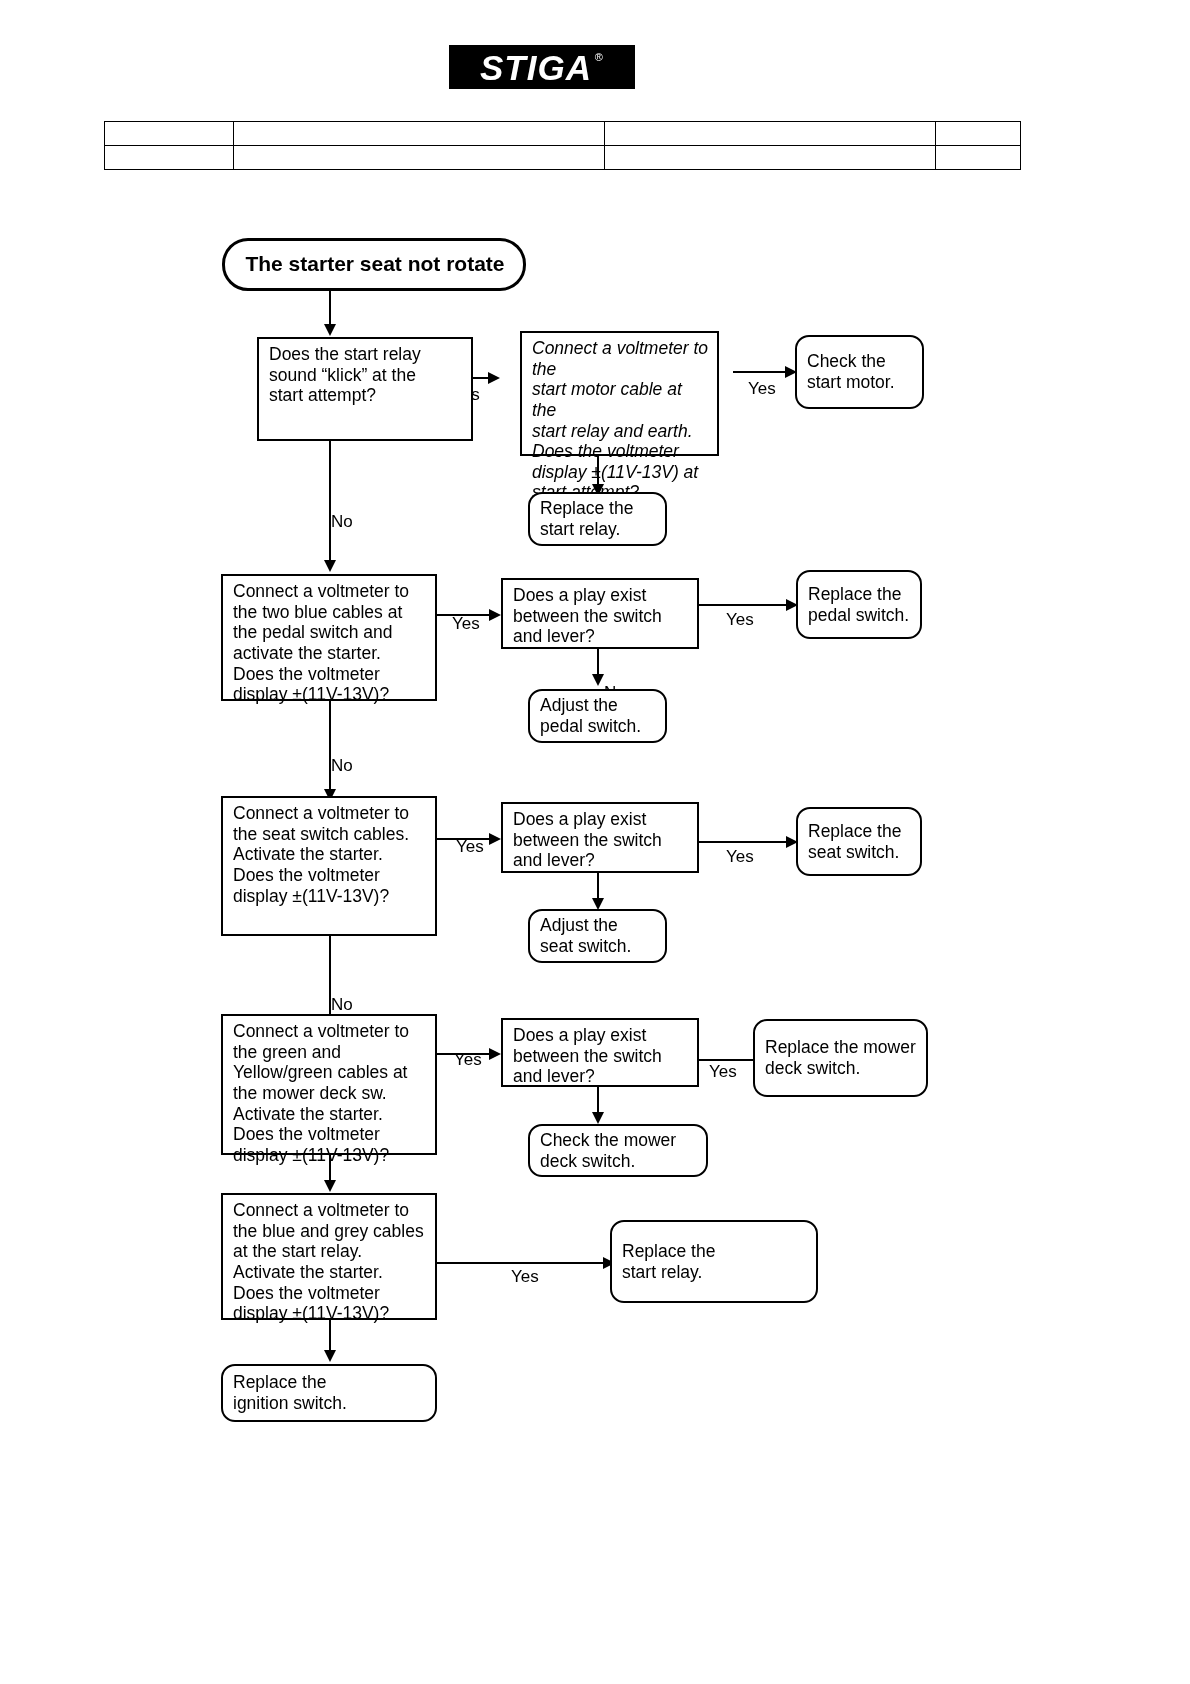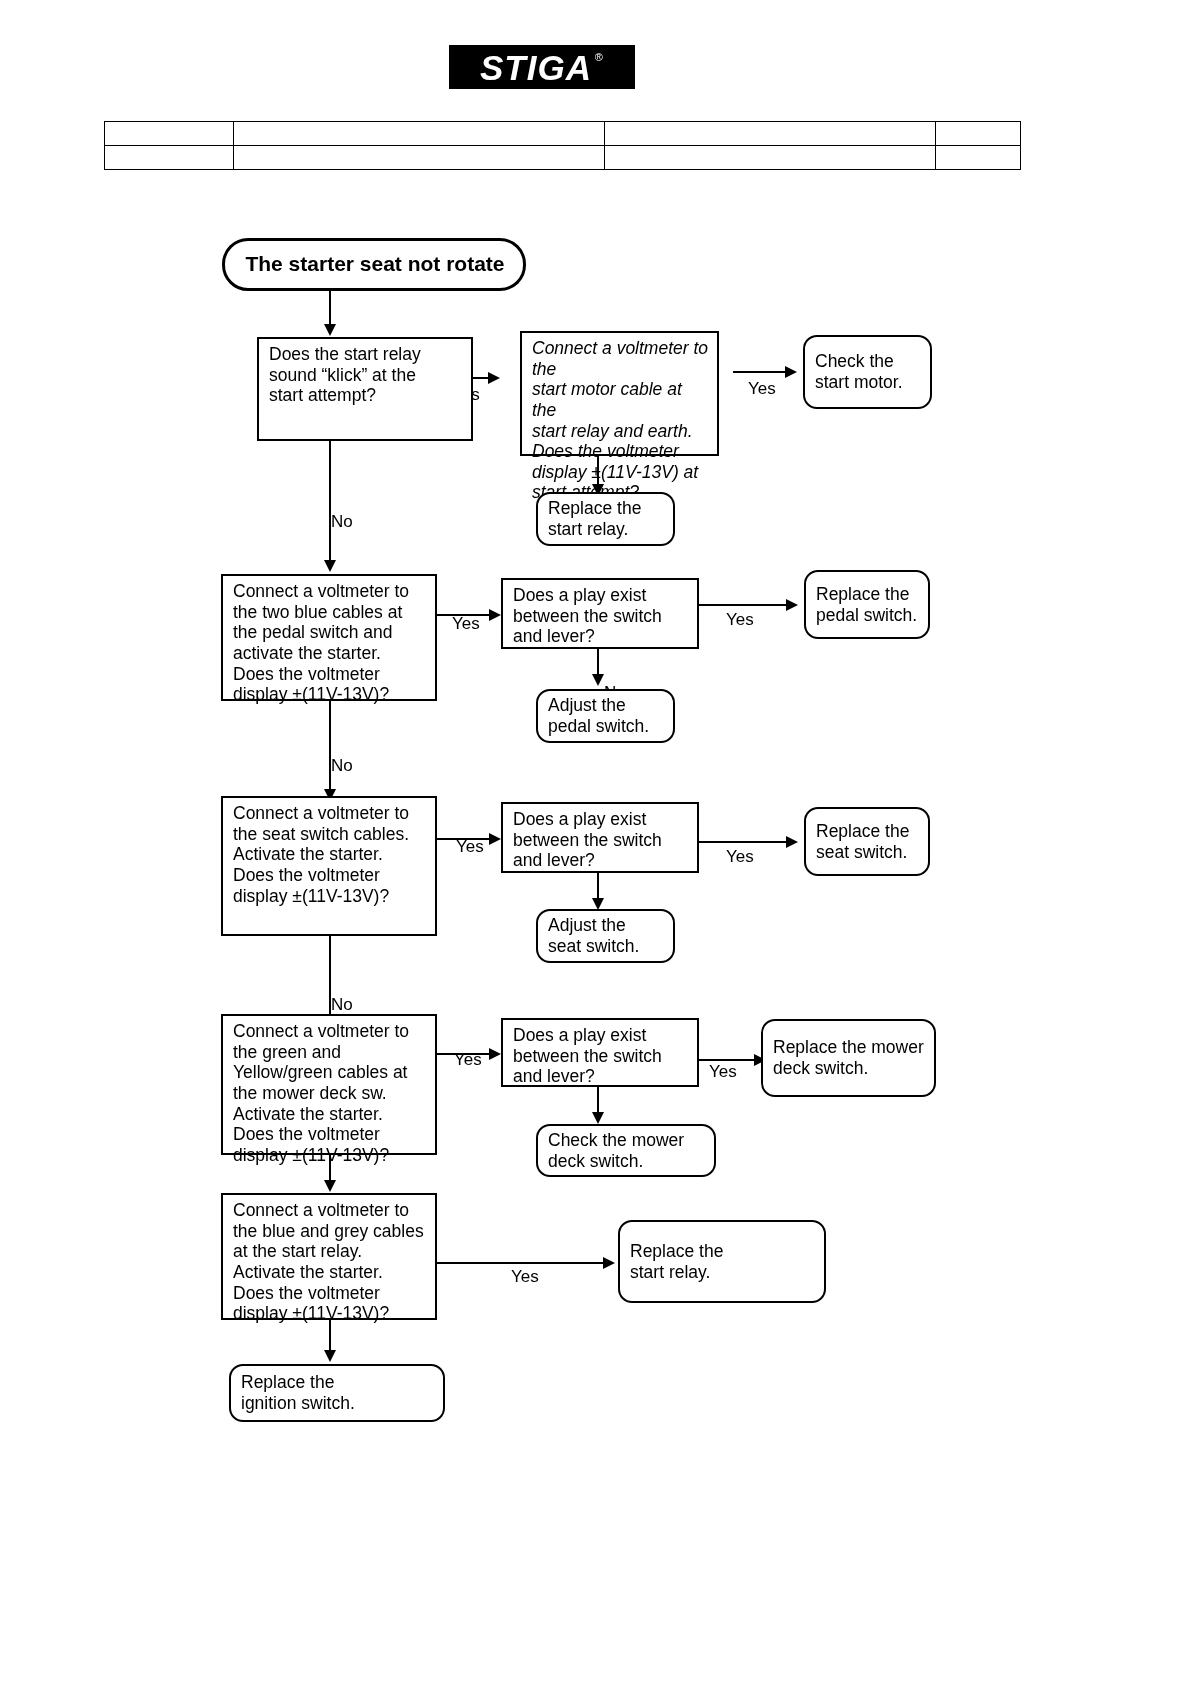--- a/index.html
+++ b/index.html
@@ -82,21 +82,20 @@
     border: 2px solid #000000;
     background: #ffffff;
     font-size: 17.5px;
     line-height: 1.18;
     padding: 5px 8px 5px 10px;
     white-space: pre-line;
     z-index: 5;
   }
   .node.rounded {
     border-radius: 14px;
-    margin-left: 8px;
   }
   .node.center {
     display: flex;
     align-items: center;
   }
   .node.title {
     font-weight: bold;
     font-size: 21px;
     border-width: 3px;
     border-radius: 26px;

